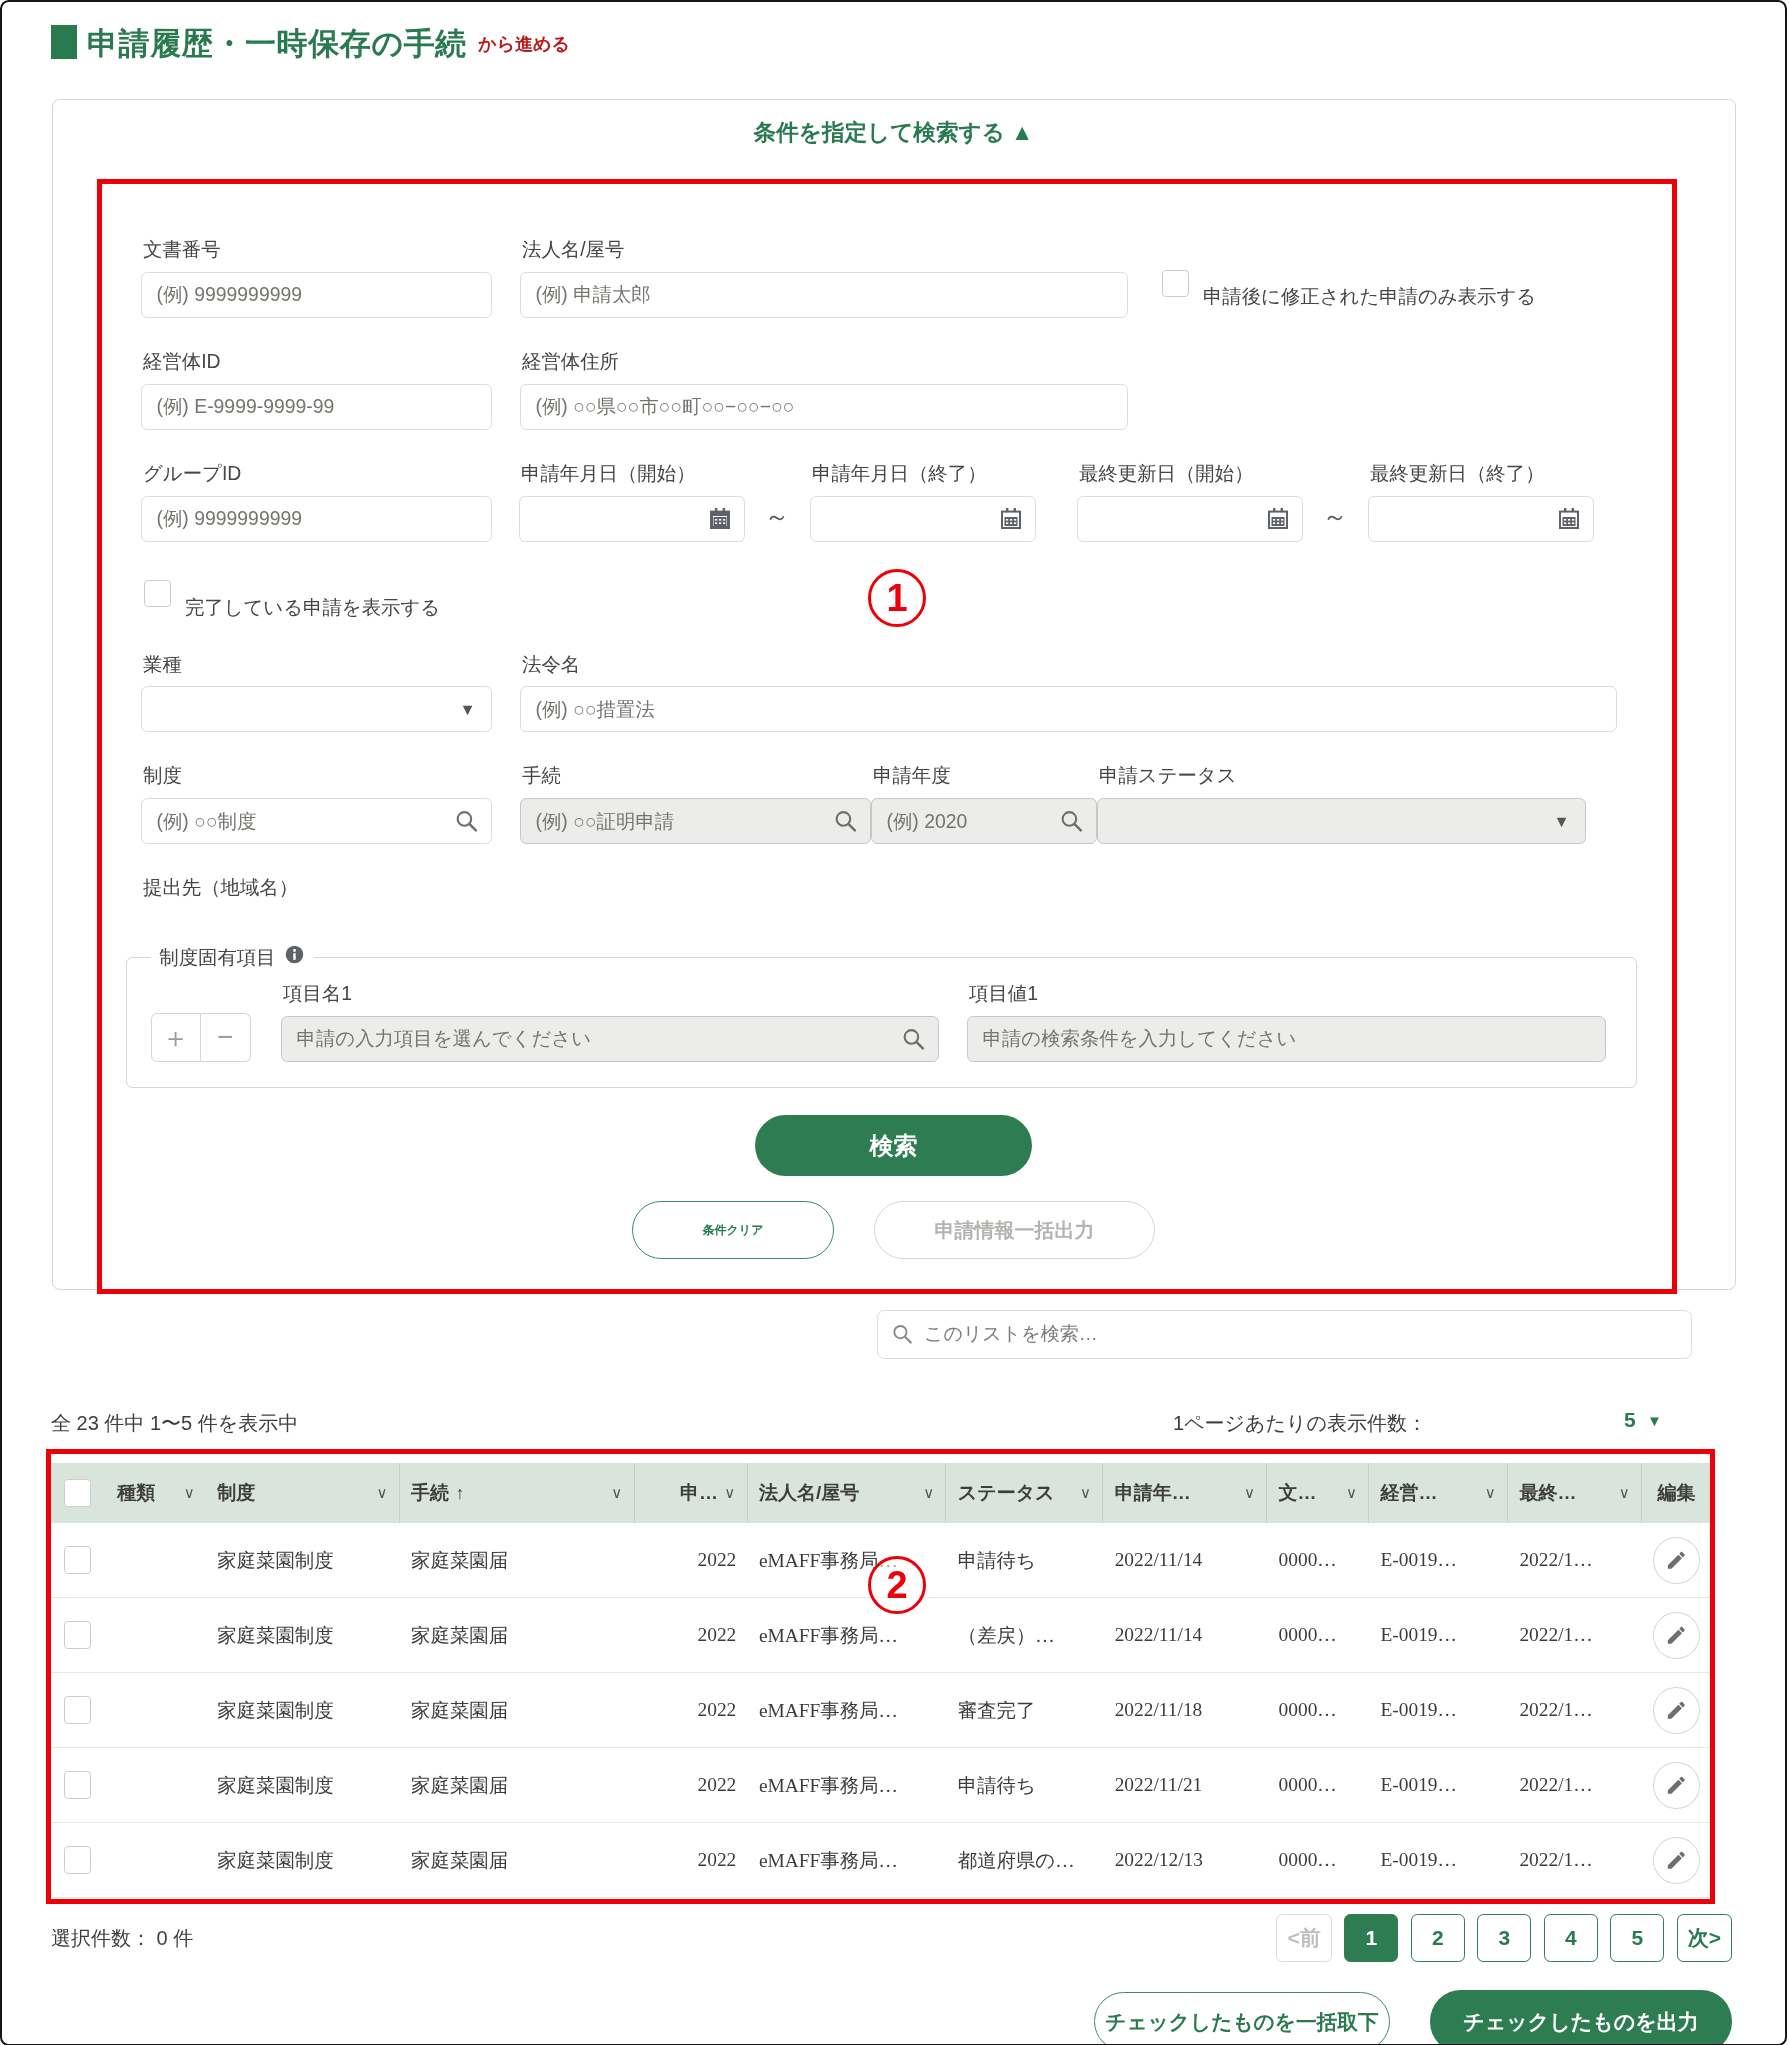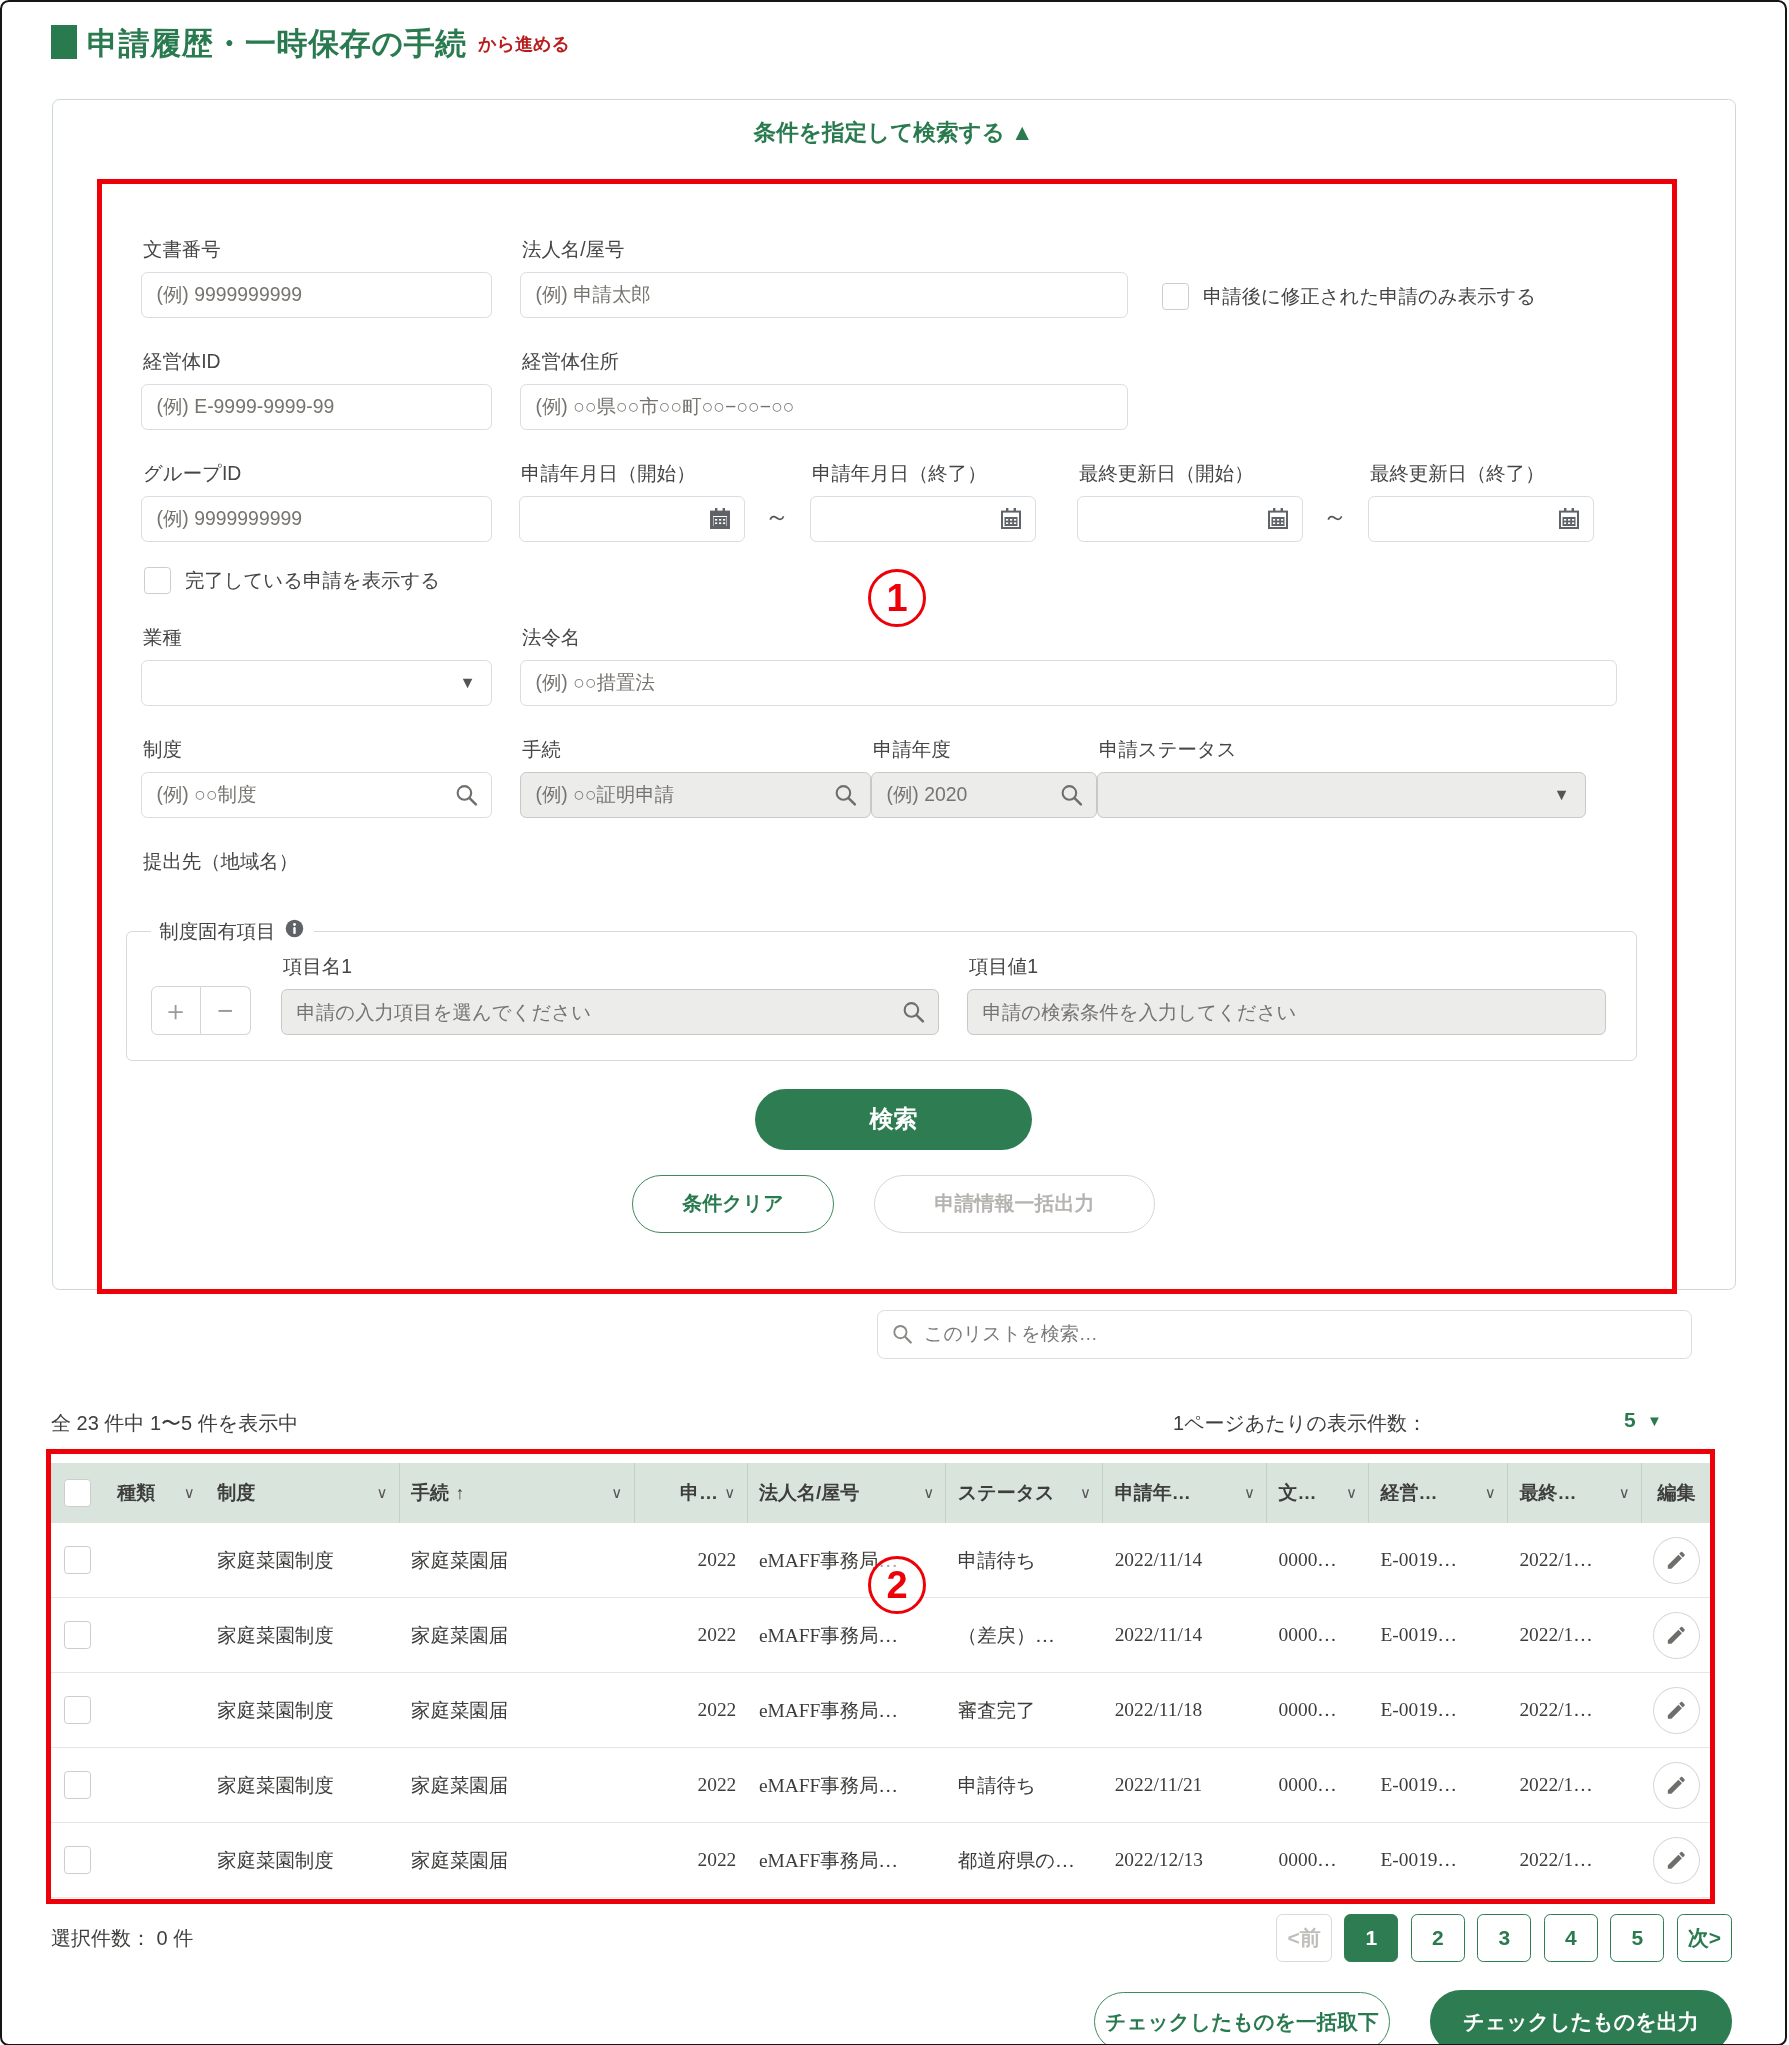--- a/index.html
+++ b/index.html
@@ -28,41 +28,41 @@
   .gray input.finput, input.finput.gray{background:#ececeb;border-color:#c9c7c5;}
   .fselect{height:46px;border:1.3px solid #d8dde2;border-radius:6.3px;background:#fff;display:flex;
            align-items:center;justify-content:flex-end;padding:0 15px;box-sizing:border-box;}
   .fselect .arrow{font-size:16.3px;color:#555;}
   .fselect.gray{background:#ececeb;border-color:#c9c7c5;}
   .w560{width:351px;} .w970{width:608px;} .w360{width:226px;} .w780{width:489px;} .w1750{width:1097px;}
   .gap45{margin-left:28px;} .gap40{} .gap43{margin-left:27px;} .gap65{margin-left:41px;}
   .tilde{width:65px;text-align:center;font-size:25px;color:#555;padding-bottom:8.8px;}
   .cbrow{display:flex;align-items:center;}
   .cb{width:27.6px;height:27.6px;border:1.3px solid #cfcdcb;border-radius:3.8px;background:#fff;box-sizing:border-box;flex:none;}
-  .cb-label{font-size:19.4px;color:#454545;margin-left:13.8px;white-space:nowrap;}
+  .cb-label{font-size:19.4px;color:#454545;margin-left:13.8px;white-space:nowrap;margin-top:27px;}
   .cb-inline{margin-left:34px;margin-bottom:7.5px;}
   .cb-row4{margin:25px 0 0 91px;}
   
   fieldset.unique{margin:34px 44px 0 73px;width:1511px;box-sizing:border-box;border:1.3px solid #d8d8d6;
                   border-radius:6.3px;padding:3.8px 24px 25px 24px;}
   fieldset.unique legend{font-size:19.4px;color:#454545;padding:0 8.8px;display:flex;align-items:center;gap:8.8px;}
   .uirow{display:flex;align-items:flex-end;margin-top:5px;}
   .pm-group{display:flex;margin-bottom:0;}
   .pm-btn{width:50px;height:49px;border:1.3px solid #d4d4d2;background:#fff;color:#9a9a98;font-size:27.6px;
           display:flex;align-items:center;justify-content:center;box-sizing:border-box;}
   .pm-btn.plus{border-radius:6.3px 0 0 6.3px;}
   .pm-btn.minus{border-radius:0 6.3px 6.3px 0;border-left:none;}
   .w1050{width:658px;} .w1020{width:639px;}
   .gap48{margin-left:30px;}
   
   .btn-search{display:block;margin:27.6px auto 0;width:277px;height:61px;border-radius:31px;background:#2e7d52;
               color:#fff;font-size:24px;font-weight:bold;border:none;font-family:"Liberation Sans",sans-serif;cursor:pointer;}
   .btn-row{display:flex;justify-content:center;gap:40px;margin-top:25px;}
   .btn-clear{width:202px;height:58px;border-radius:29px;background:#fff;border:1.9px solid #3f8a5f;color:#2a7a4f;
-             font-size:20px;font-weight:bold;font-family:Liberation Mono, monospace;cursor:pointer;}
+             font-size:12px;font-weight:bold;font-family:Liberation Mono, monospace;cursor:pointer;}
   .btn-bulk{width:281px;height:58px;border-radius:29px;background:#fff;border:1.3px solid #d9d7d5;color:#b5b3b0;
             font-size:20px;font-weight:bold;font-family:"Liberation Sans",sans-serif;}
   
   .list-search{position:relative;margin:20px 0 0 875px;width:815px;height:49px;}
   .list-search input{width:100%;height:100%;border:1.3px solid #dcdcdc;border-radius:7.5px;box-sizing:border-box;
       padding:0 15px 0 46px;font-size:19px;color:#3e3e3c;outline:none;font-family:"Liberation Sans",sans-serif;}
   .list-search input::placeholder{color:#7a7a7a;opacity:1;}
   .list-search .field-icon{left:13.8px;right:auto;}
   
   .results{position:relative;margin-top:51px;height:31px;}

